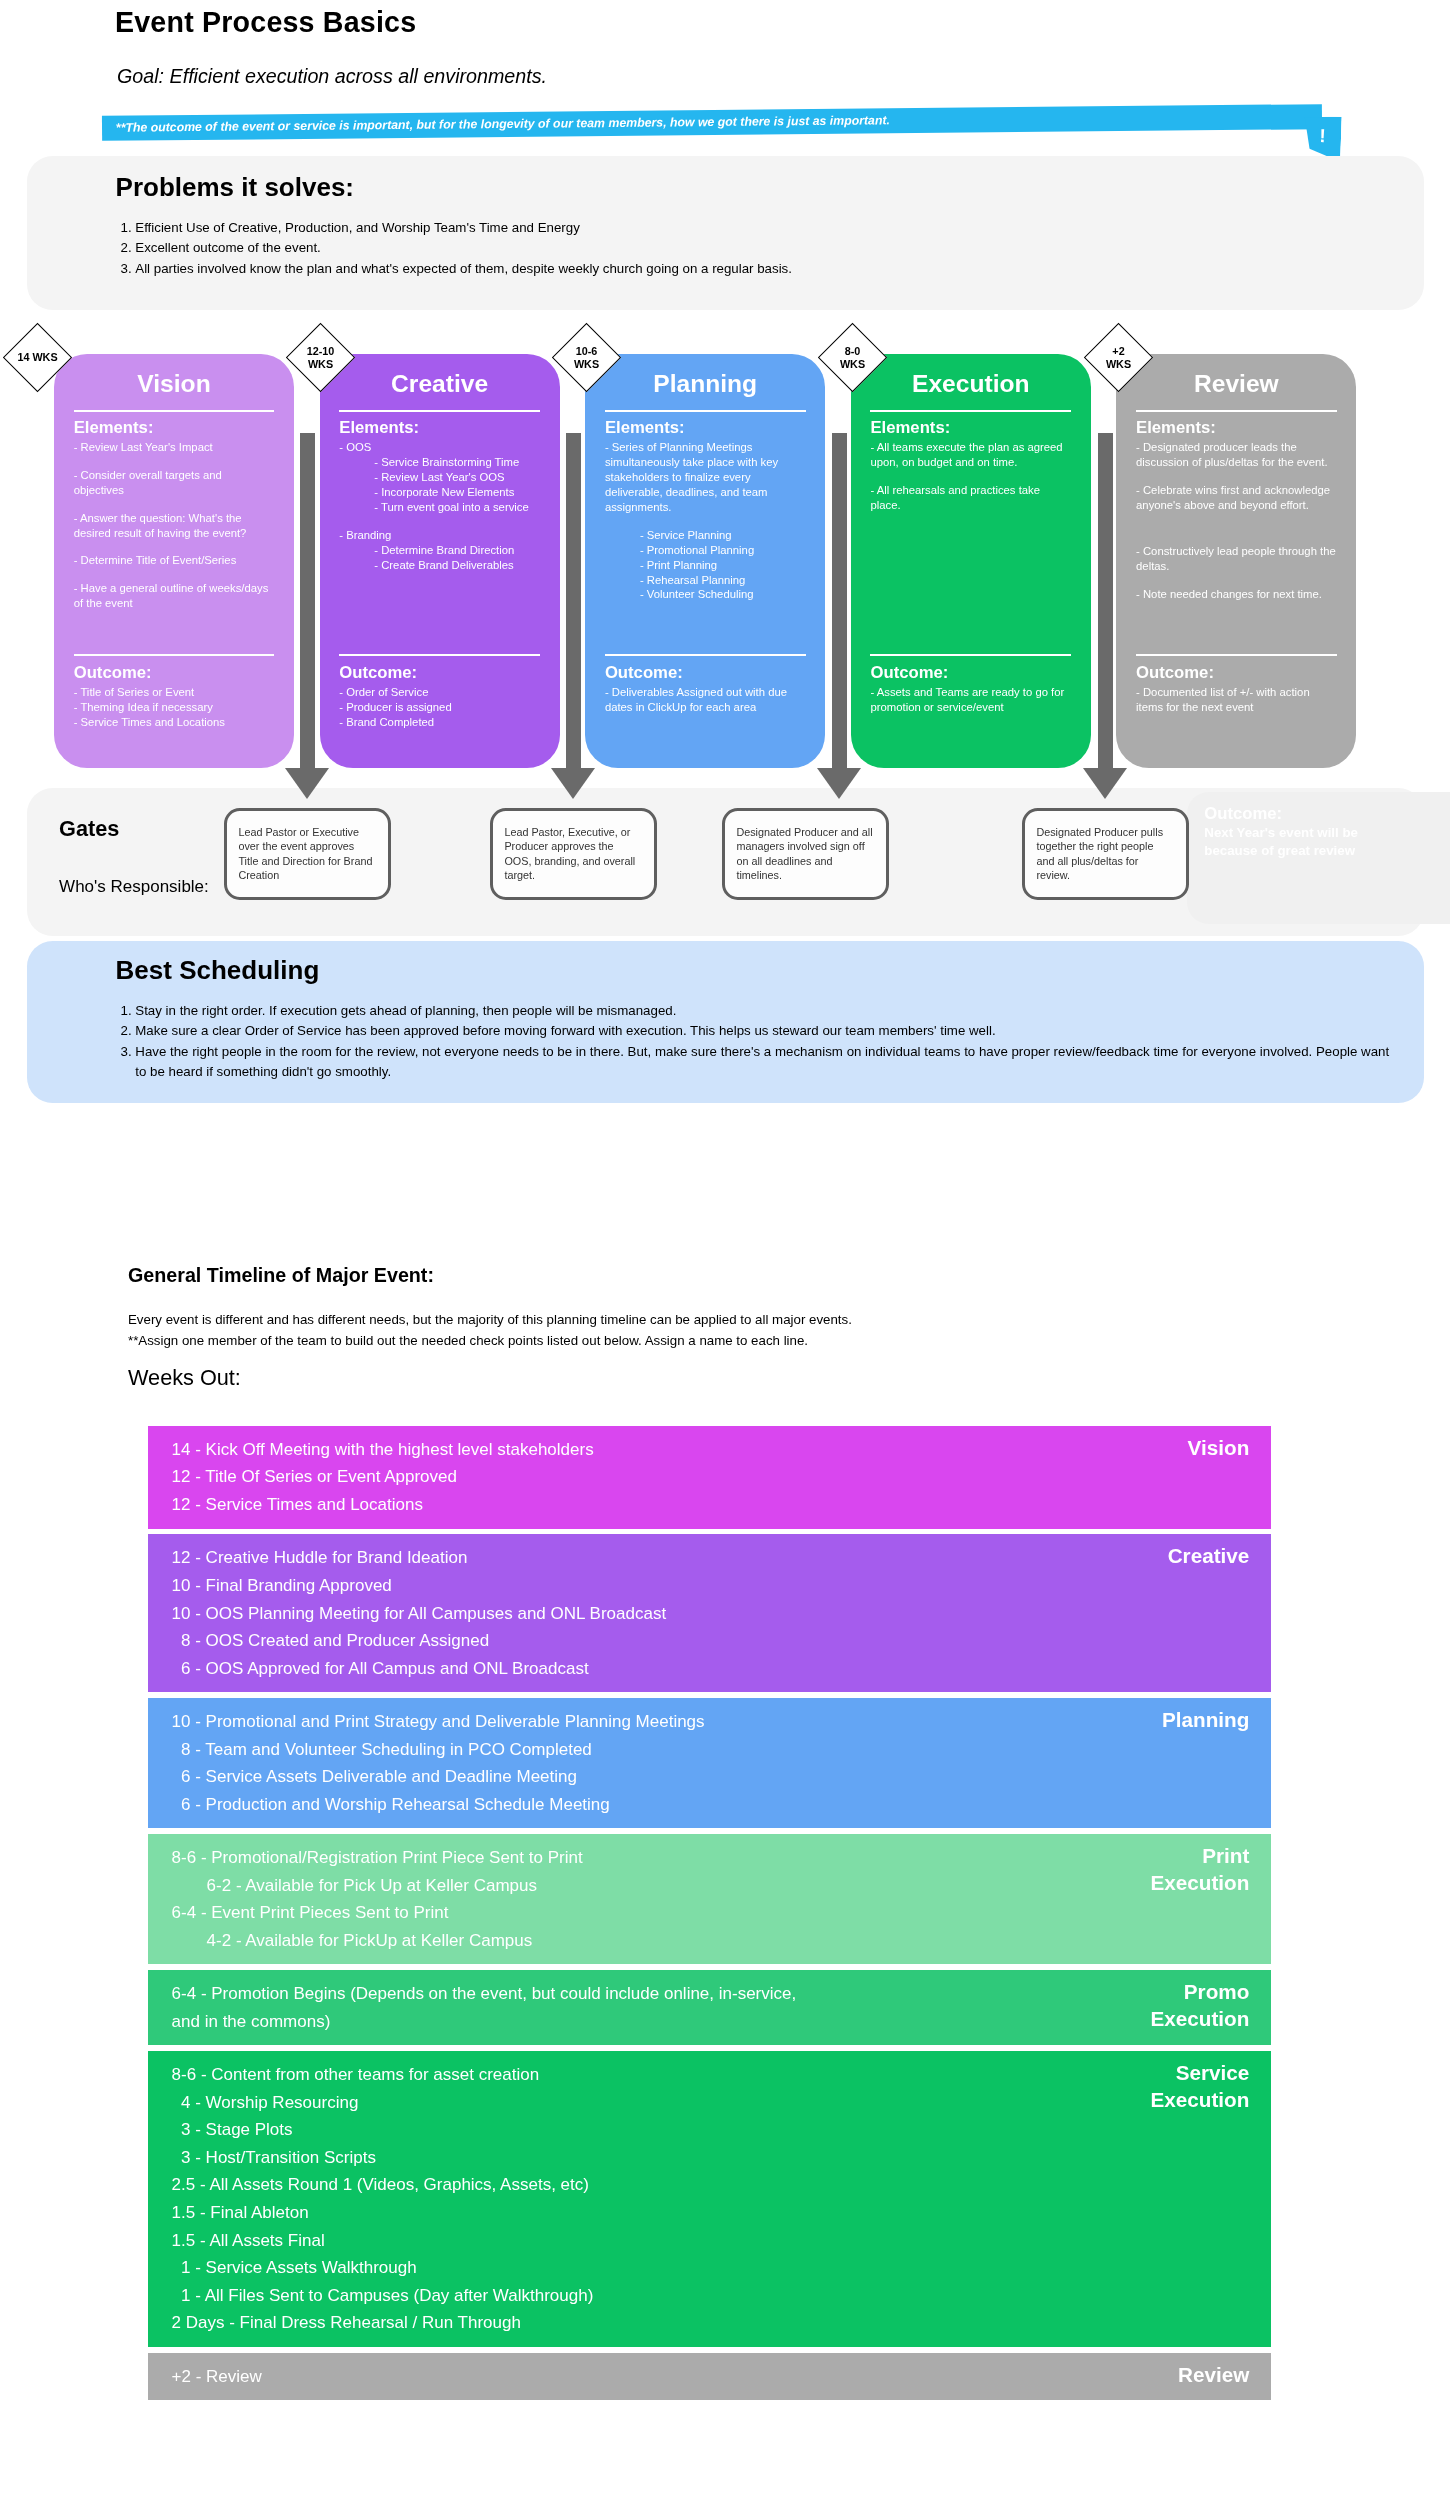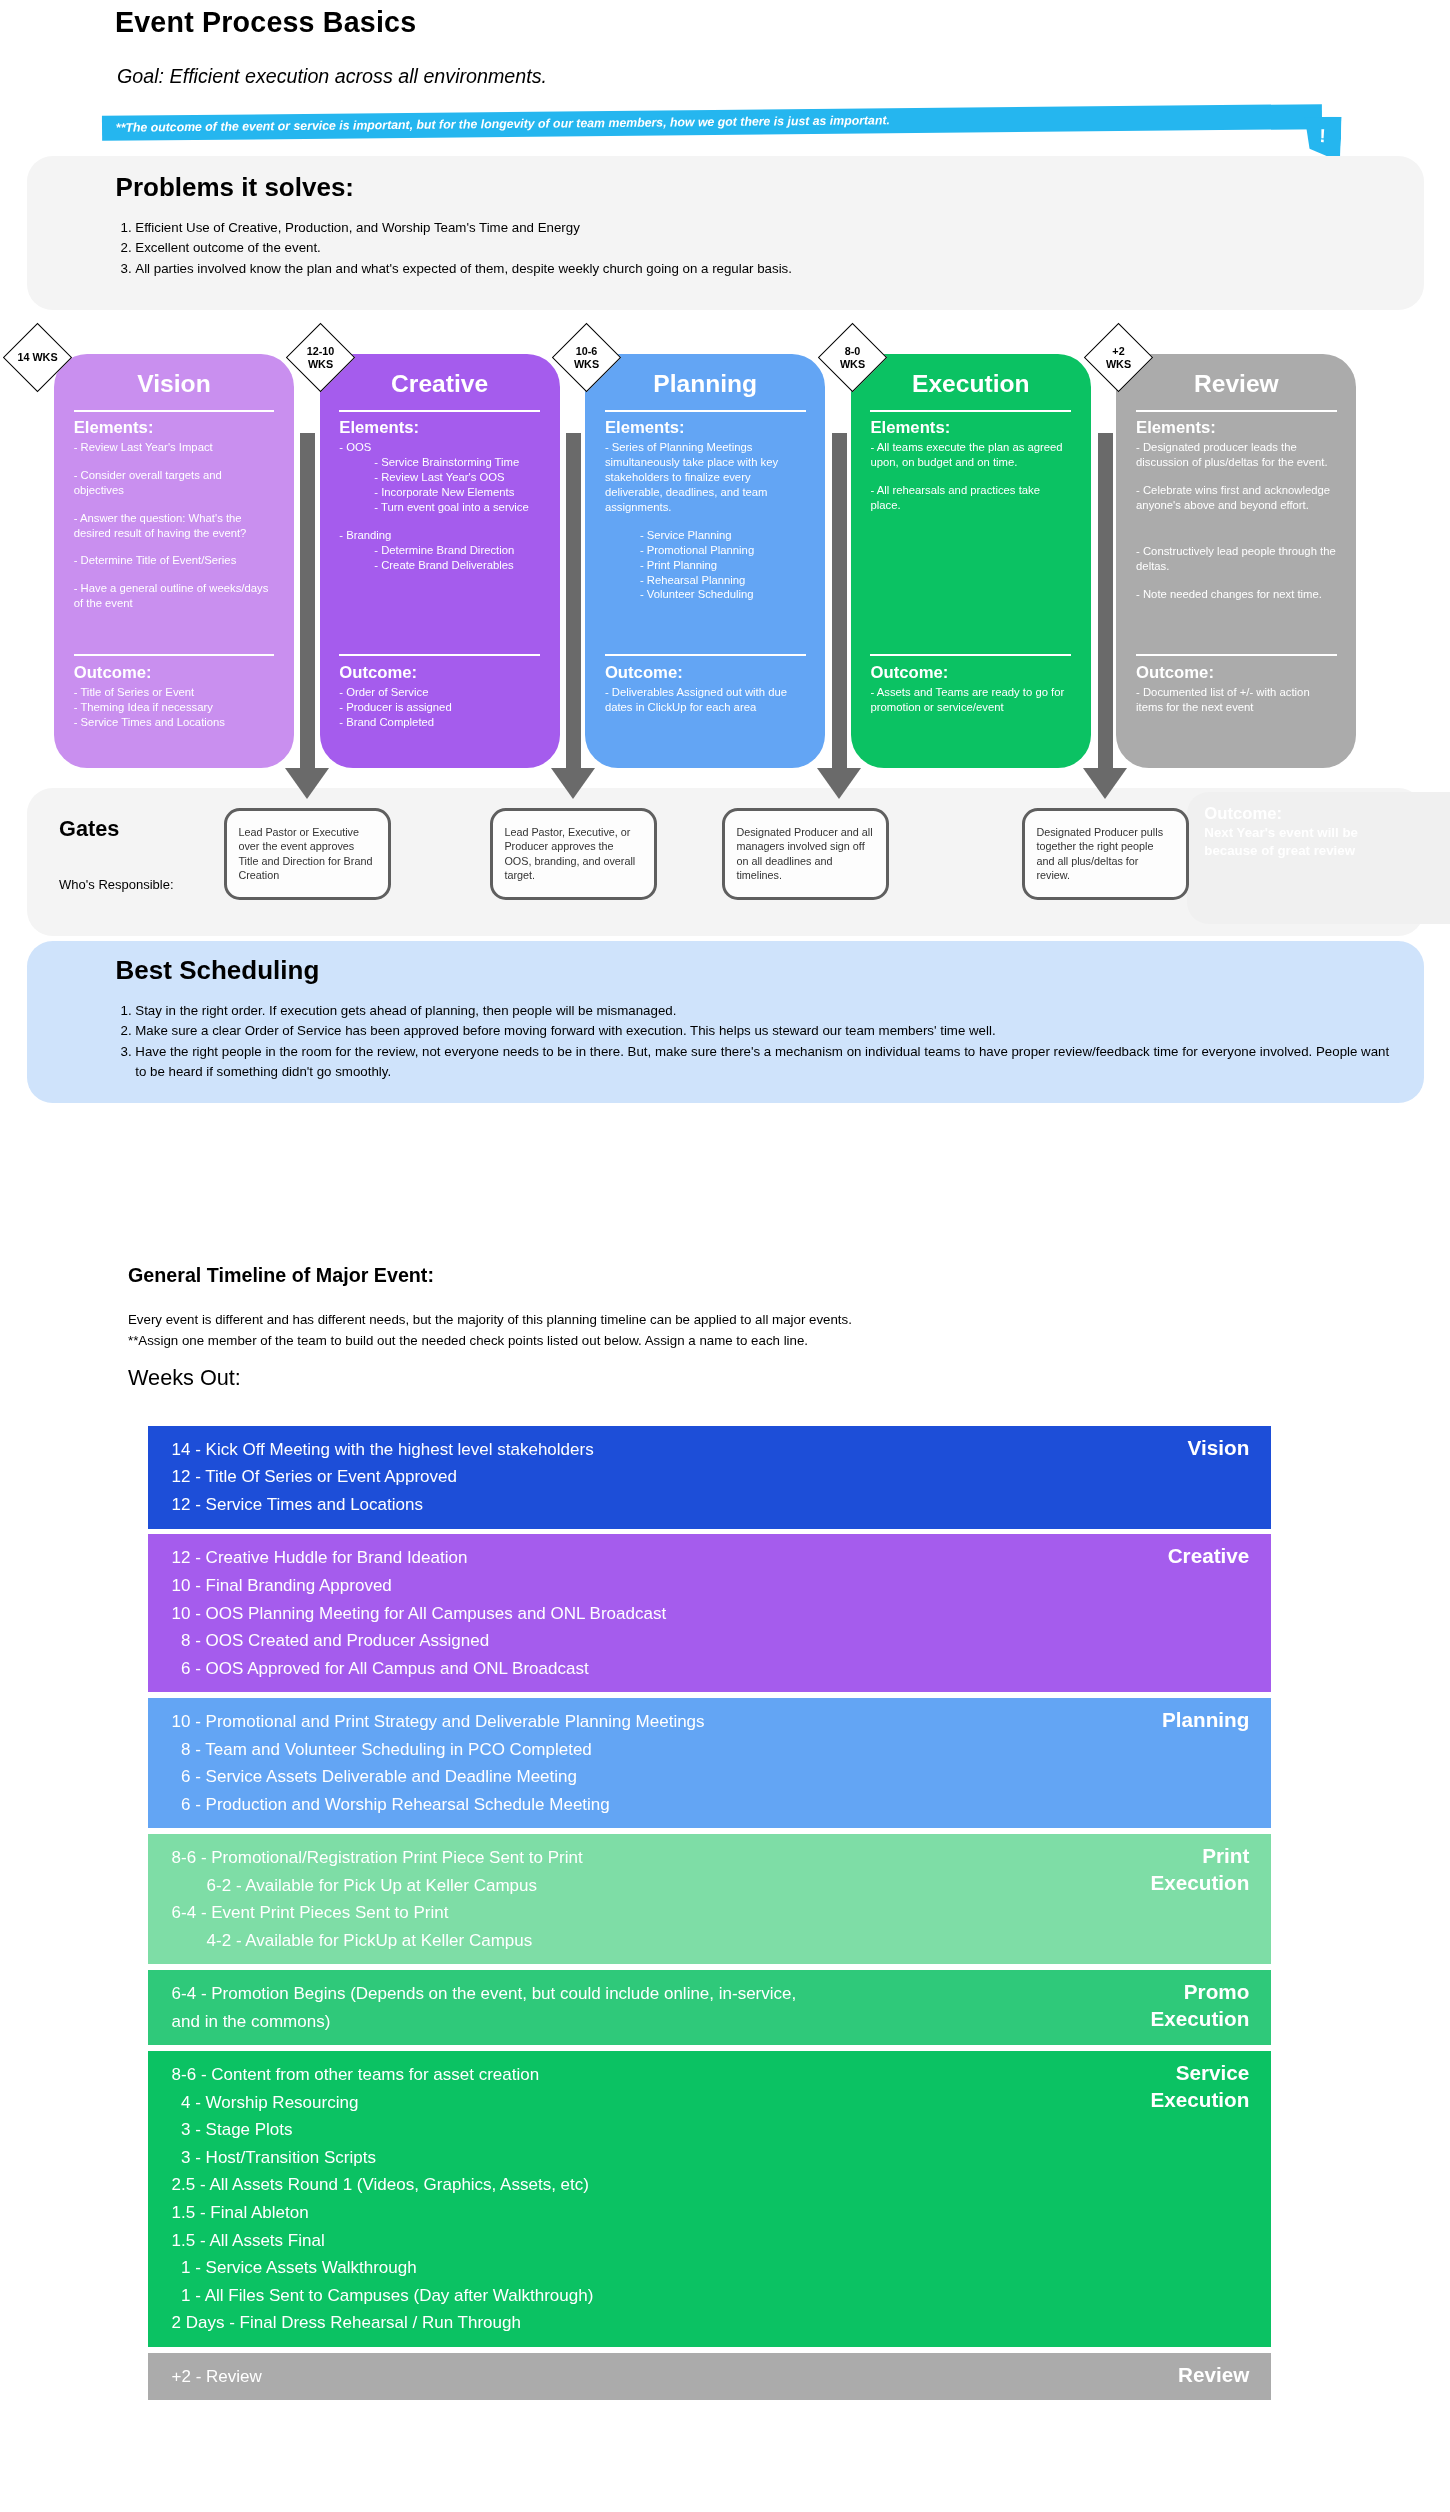--- a/index.html
+++ b/index.html
@@ -40,21 +40,21 @@
         text-align:center;font-size:10.8px;font-weight:600;white-space:pre-line;line-height:1.15;}
 
   .arrow{position:absolute;top:113px;width:45px;z-index:2;}
   .arrow-bar{width:14.8px;height:335px;background:#6a6a6a;margin:0 auto;}
   .arrow-head{width:0;height:0;border-left:22.7px solid transparent;border-right:22.7px solid transparent;
         border-top:31.5px solid #6a6a6a;}
 
   .gates{position:absolute;left:26.6px;top:468px;width:1397px;height:148px;background:#f4f4f4;
         border-radius:25.6px;z-index:1;}
   .gates-heading{position:absolute;left:32.5px;top:27.6px;font-size:21.7px;font-weight:bold;}
-  .gates-resp{position:absolute;left:32.5px;top:89px;font-size:13px;}
+  .gates-resp{position:absolute;left:32.5px;top:89px;font-size:17px;}
   .gate-box{position:absolute;top:19.7px;width:167px;height:92px;background:#fdfdfd;border:3.9px solid #5f5f5f;
         border-radius:15.8px;box-sizing:border-box;padding:9.9px 11.8px;font-size:10.8px;line-height:1.35;
         color:#333;display:flex;align-items:center;z-index:3;}
   .gates-outcome{position:absolute;left:1160px;top:3.9px;width:325px;height:132px;background:#f0f0f0;
         border-radius:21.7px;box-sizing:border-box;padding:11.8px 17.7px;color:#fff;}
   .go-heading{font-size:16.7px;font-weight:bold;}
   .go-text{font-size:13.3px;font-weight:bold;line-height:1.4;white-space:pre-line;}
 
   .tl-heading{position:absolute;left:128px;top:1264px;font-size:19.7px;font-weight:bold;}
   .tl-intro{position:absolute;left:128px;top:1310px;font-size:13.3px;line-height:1.55;}
@@ -281,21 +281,21 @@
 
   <div class="tl-heading">General Timeline of Major Event:</div>
   <div class="tl-intro">
 
   <div>Every event is different and has different needs, but the majority of this planning timeline can be applied to all major events.</div>
       <div>**Assign one member of the team to build out the needed check points listed out below. Assign a name to each line.</div>
     </div>
   <div class="tl-weeks">Weeks Out:</div>
 
   <div class="bars">
-    <div class="bar" style="background-color: #1d4ed8;">
+    <div class="bar" style="background-color: #d946ef;">
       <div>
 
       <div class="bar-row">14 - Kick Off Meeting with the highest level stakeholders</div>
           <div class="bar-row">12 - Title Of Series or Event Approved</div>
           <div class="bar-row">12 - Service Times and Locations</div>
         </div>
       <div class="bar-label">Vision</div>
     </div>
     <div class="bar" style="background-color: rgb(165, 92, 237);">
       <div>

